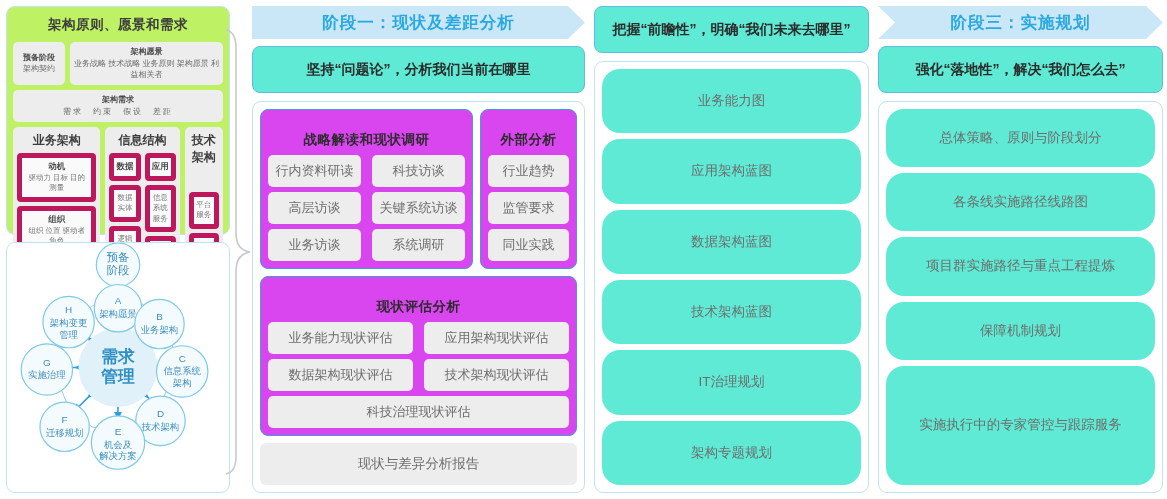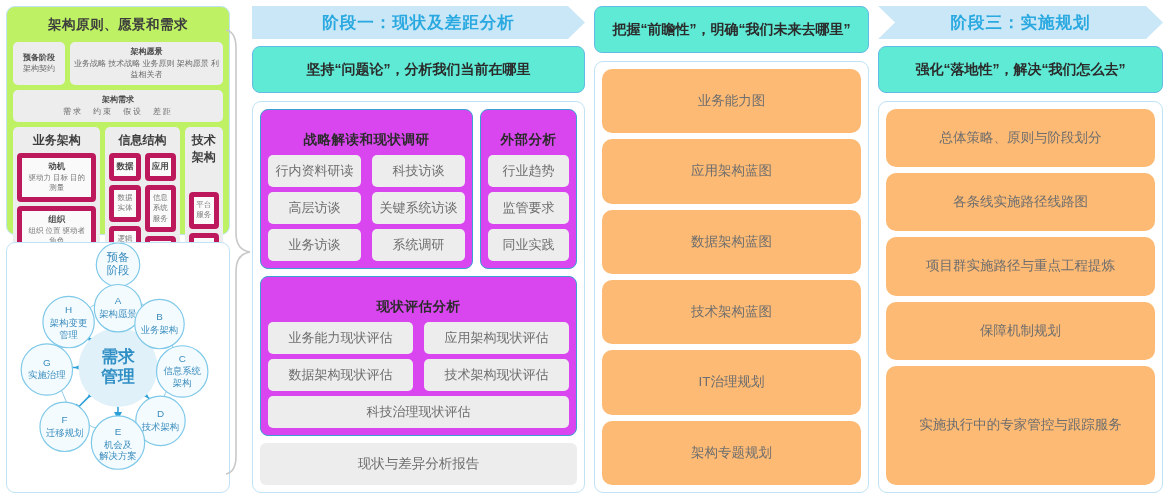--- a/index.html
+++ b/index.html
@@ -133,21 +133,21 @@
   .card-b .pill { padding: 7px 2px; }
 
   .bigpill {
     background: #ededed; border-radius: 6px; color: #6e6e6e; font-size: 13.5px;
     display: flex; align-items: center; justify-content: center; flex: 1;
   }
 
   
   .vlist { display: flex; flex-direction: column; gap: 6px; height: 100%; }
   .vitem {
-    background: #fdba74; border-radius: 10px; color: #6e6e6e;
+    background: #5eead4; border-radius: 18px; color: #6e6e6e;
     font-size: 13.5px; display: flex; align-items: center; justify-content: center;
     text-align: center; flex: 1; padding: 0 5px;
   }
   .vitem.grow2 { flex: 2.05; }
 </style>
 </head>
 <body>
 
 <div class="page">
 

